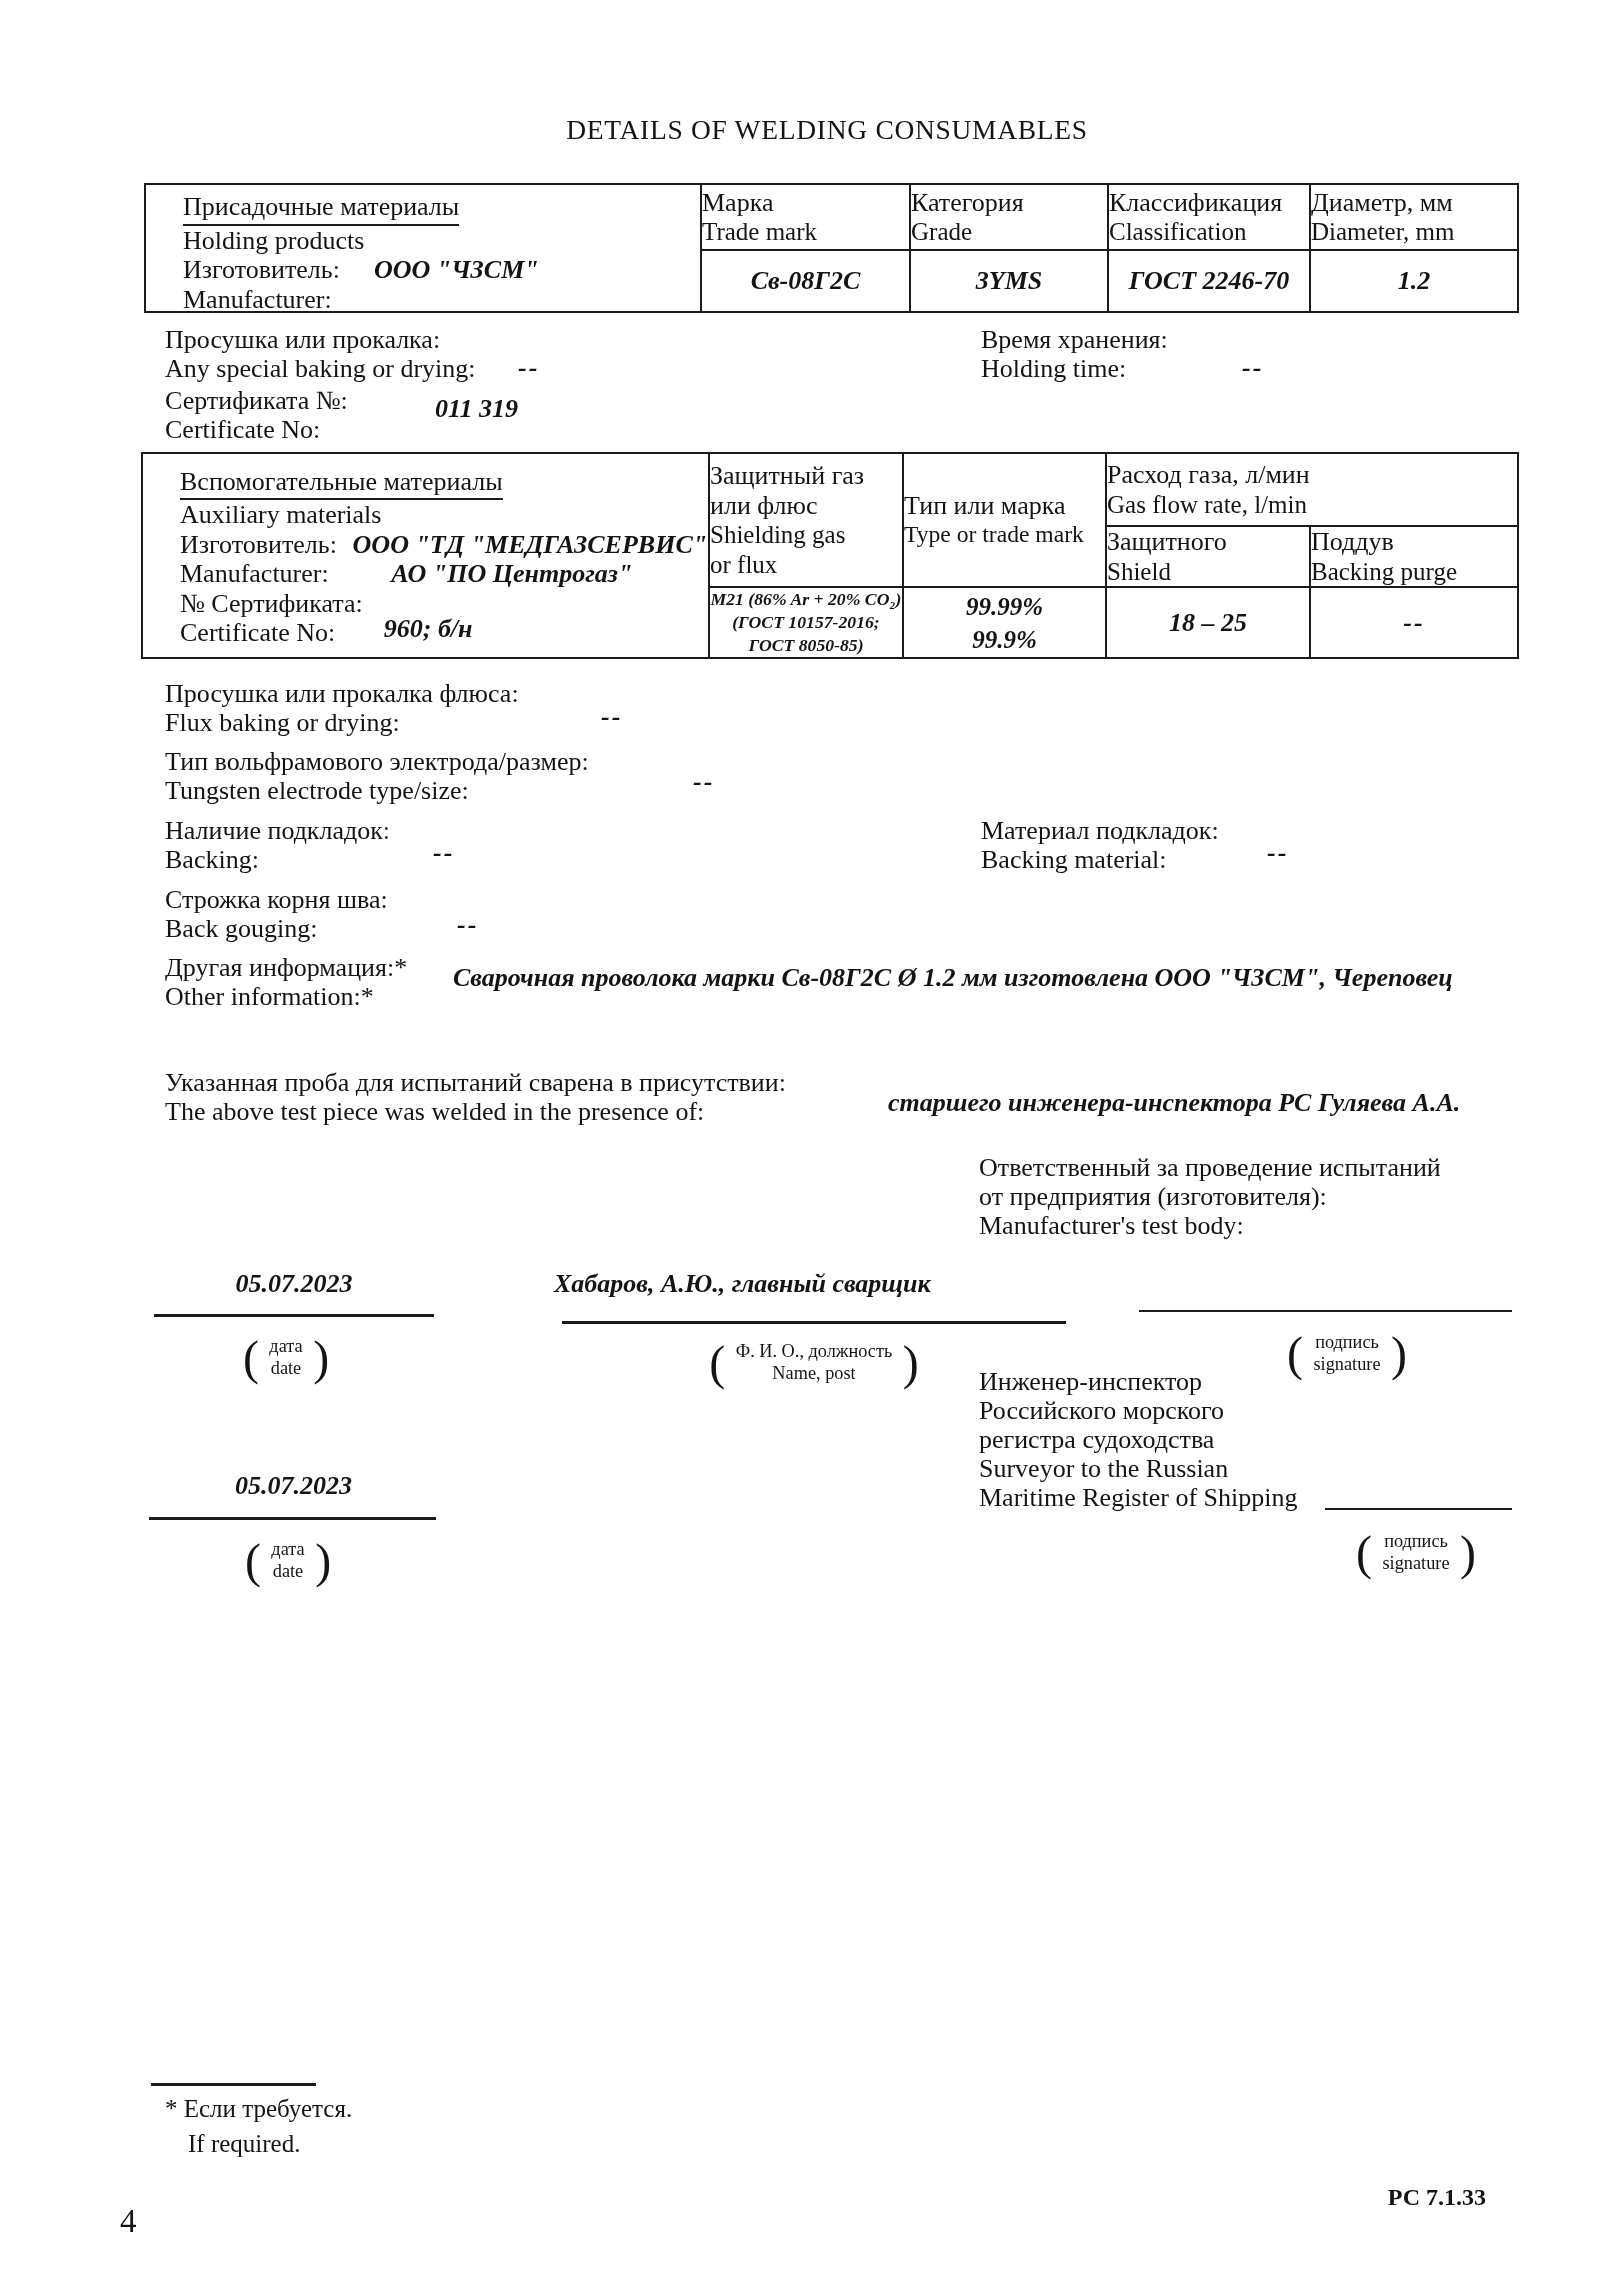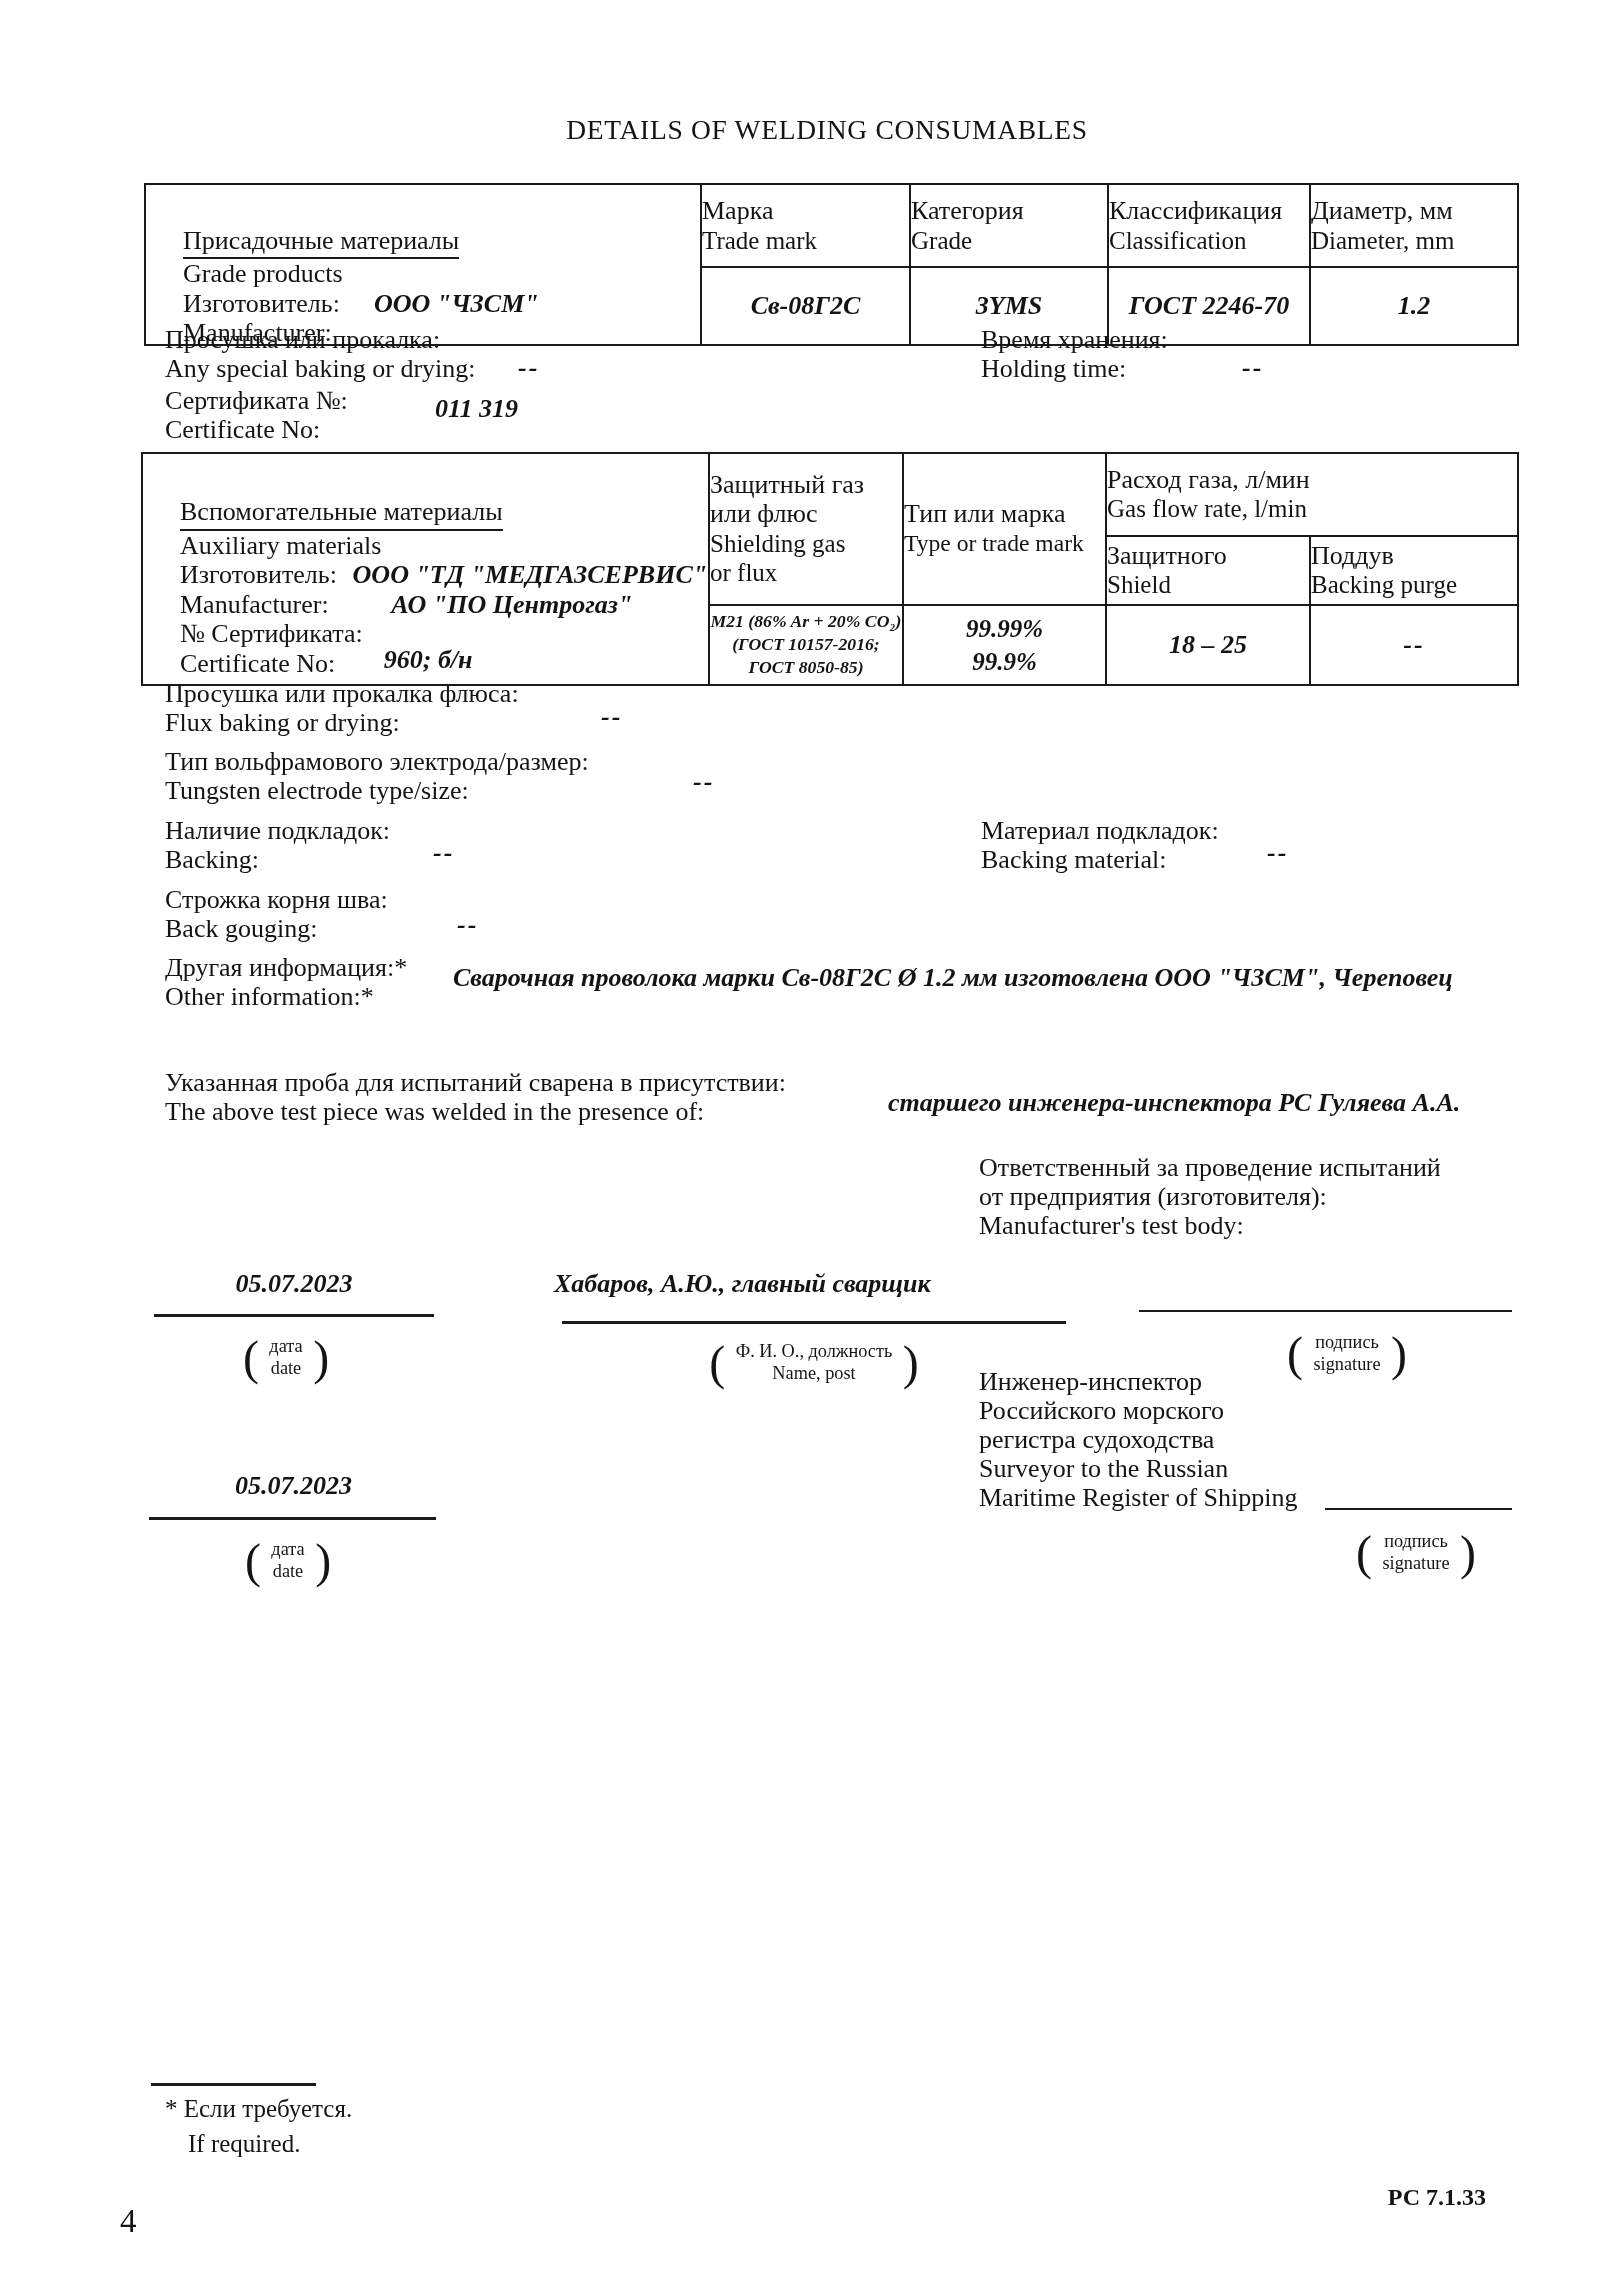--- a/index.html
+++ b/index.html
@@ -20,21 +20,21 @@
   #title { top:115px; left:827px; transform:translateX(-50%); text-align:center; white-space:nowrap; }
   #title .t-ru { font-size:30px; line-height:31px; letter-spacing:0.7px; }
   #title .t-en { font-size:27.5px; line-height:29px; letter-spacing:0.7px; }
 
   
   table.doc { border-collapse:collapse; table-layout:fixed; }
   table.doc td { border:2.6px solid #1b1b1b; padding:0; vertical-align:middle; }
   .th { text-align:left; font-size:26px; line-height:29.5px; }
   .th .he { font-size:25px; }
   .tv { text-align:center; font-size:26px; }
-  .cellflex { display:flex; flex-direction:column; box-sizing:border-box; height:100%; padding:6.5px 6.5px 6.5px 37px;margin-top:34px; }
+  .cellflex { display:flex; flex-direction:column; box-sizing:border-box; height:100%; padding:6.5px 6.5px 6.5px 37px; }
   .grow { flex:1; }
   .und { display:inline-block; border-bottom:2.6px solid #1b1b1b; padding-bottom:2px; }
   .cl { font-size:26px; line-height:29.5px; white-space:nowrap; }
   .small-val { font-size:17.7px; line-height:23px; text-align:center; font-weight:bold; font-style:italic; }
   .two-val { font-size:25px; line-height:33px; text-align:center; font-weight:bold; font-style:italic; }
 
   
   .sline { position:absolute; border-top:3.3px solid #1a1a1a; height:0; }
   .plabel { position:absolute; transform:translateX(-50%); display:flex; align-items:center; gap:10.5px;
             font-size:18.3px; line-height:21.6px; text-align:center; white-space:nowrap; }
@@ -57,21 +57,21 @@
         <col style="width:209px">
         <col style="width:198px">
         <col style="width:202px">
         <col style="width:208px">
       </colgroup>
     <tbody>
         <tr style="height:66px;">
       <td rowspan="2">
         <div class="cellflex" style="height:125px;">
           <div class="cl"><span class="und">Присадочные материалы</span></div>
-          <div class="cl">Grade products</div>
+          <div class="cl">Holding products</div>
           <div class="grow"></div>
           <div class="cl">
             <span>Изготовитель:</span>
             <span class="val" style="margin-left:27.5px;">ООО "ЧЗСМ"</span>
           </div>
           <div class="cl">Manufacturer:</div>
         </div>
       </td>
       <td class="th">
         <div>Марка</div>

